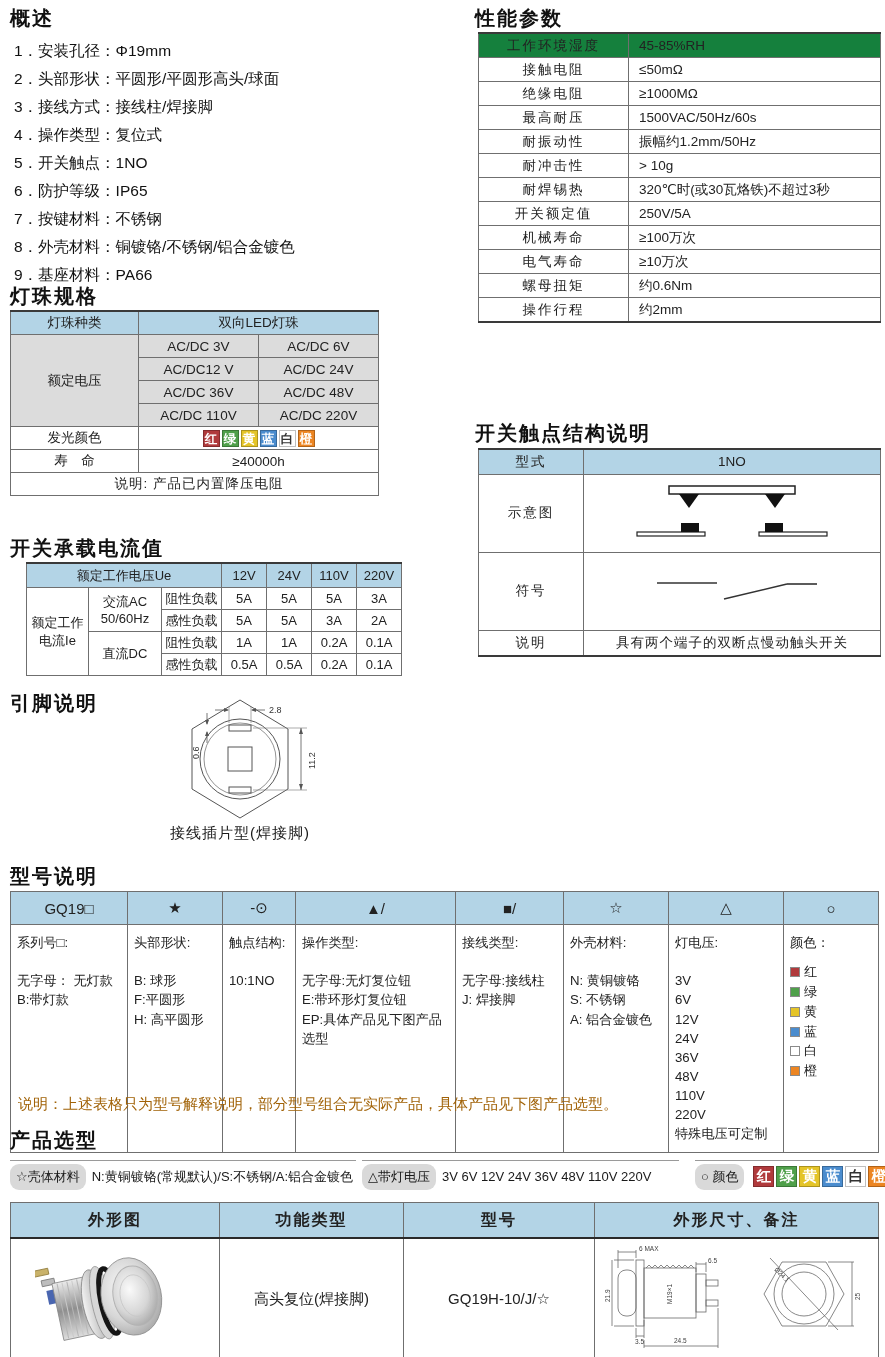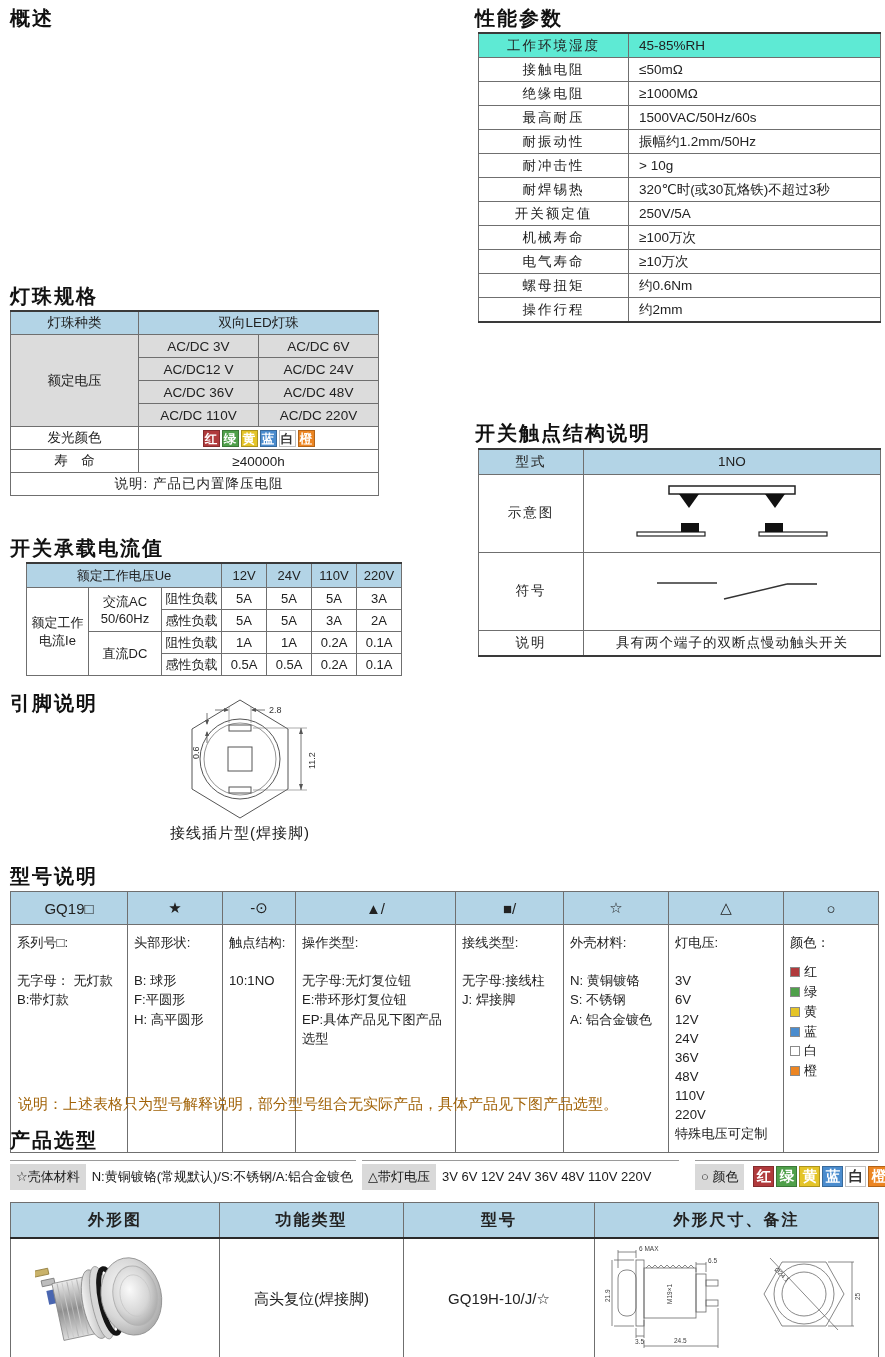--- a/index.html
+++ b/index.html
@@ -3,21 +3,21 @@
 <meta charset="utf-8">
 <style>
   html,body{margin:0;padding:0;background:#fff;}
   #page{position:relative;width:885px;height:1357px;background:#fff;
         font-family:"Liberation Sans","DejaVu Sans",sans-serif;color:#1a1a1a;overflow:hidden;}
   .abs{position:absolute;}
   .sec-title{font-size:20px;font-weight:bold;letter-spacing:2px;color:#111;}
   table{border-collapse:collapse;table-layout:fixed;}
   td{border:1px solid #6f6f6f;font-size:13.5px;color:#222;overflow:hidden;}
   .bg-blue{background:#b3d4e6;}
-  .bg-gray{background:#5eead4;padding-left:32px;}
+  .bg-gray{background:#15803d;padding-left:32px;}
   .pre{white-space:pre-line;}
   
   .perf{width:402px;border-top:2px solid #3a3a3a;border-bottom:2px solid #3a3a3a;}
   .perf td{height:21px;}
   .perf td.lbl{text-align:center;letter-spacing:2px;}
   .perf td.val{padding-left:10px;}
   
   .led{width:368px;border-top:2px solid #3a3a3a;border-bottom:1px solid #3a3a3a;}
   .led td{height:20px;text-align:center;}
   .led tr.vrow td{background:#dcdcdc;}
@@ -36,38 +36,49 @@
   .ct td.lbl{letter-spacing:2px;}
   
   .model{width:868px;border:1px solid #5a5a5a;}
   .model tr.hdr td{height:30px;text-align:center;font-size:15px;background:#b3d4e6;}
   .model td.body{vertical-align:top;padding:8px 6px;font-size:13.2px;line-height:1.45;height:158px;}
   .msq{display:inline-block;width:10px;height:10px;border:1px solid #8a8a8a;margin-right:4px;
        vertical-align:-1px;box-sizing:border-box;}
   .mc-line{line-height:1.5;}
   
   .selgrp{display:flex;align-items:center;border-top:1px solid #9a9a9a;height:32px;box-sizing:border-box;}
-  .selgrp .tag{background:#d9d9d9;padding:4px 6px;font-size:13px;white-space:nowrap;}
+  .selgrp .tag{background:#d9d9d9;padding:4px 6px;font-size:13px;white-space:nowrap;border-radius:9px;}
   .selgrp .txt{padding-left:6px;font-size:13px;white-space:nowrap;}
   
   .prod{width:868px;border:1px solid #4a4a4a;border-bottom:2px solid #3a3a3a;}
   .prod tr.hdr td{height:32px;text-align:center;font-size:16px;font-weight:bold;
                   background:#b3d4e6;border-bottom:2px solid #2a2a2a;letter-spacing:2px;}
   .prod td.cell{height:118px;text-align:center;vertical-align:middle;font-size:15px;}
   .ov-item{font-size:15.5px;line-height:25px;margin-bottom:3px;color:#111;}
   .caption{font-size:15px;letter-spacing:1px;text-align:center;}
   .note-line{font-size:15px;color:#a16207;}
   svg text{font-family:"Liberation Sans","DejaVu Sans",sans-serif;}
 </style>
 </head>
 <body>
 
 <div id="page">
 
   <div class="abs sec-title" style="left:10px;top:5px;">概述</div>
+  <div class="abs" style="left:14px;top:38px;width:440px;">
+    <div class="ov-item">1．安装孔径：Φ19mm</div>
+    <div class="ov-item">2．头部形状：平圆形/平圆形高头/球面</div>
+    <div class="ov-item">3．接线方式：接线柱/焊接脚</div>
+    <div class="ov-item">4．操作类型：复位式</div>
+    <div class="ov-item">5．开关触点：1NO</div>
+    <div class="ov-item">6．防护等级：IP65</div>
+    <div class="ov-item">7．按键材料：不锈钢</div>
+    <div class="ov-item">8．外壳材料：铜镀铬/不锈钢/铝合金镀色</div>
+    <div class="ov-item">9．基座材料：PA66</div>
+  </div>
 
   <div class="abs sec-title" style="left:475px;top:5px;">性能参数</div>
   <table class="abs perf" style="left:478px;top:32px;">
     <colgroup>
         <col style="width:150px">
         <col style="width:252px">
       </colgroup>
     <tbody>
     <tr class="bg-gray">
           <td class="lbl">工作环境湿度</td>

